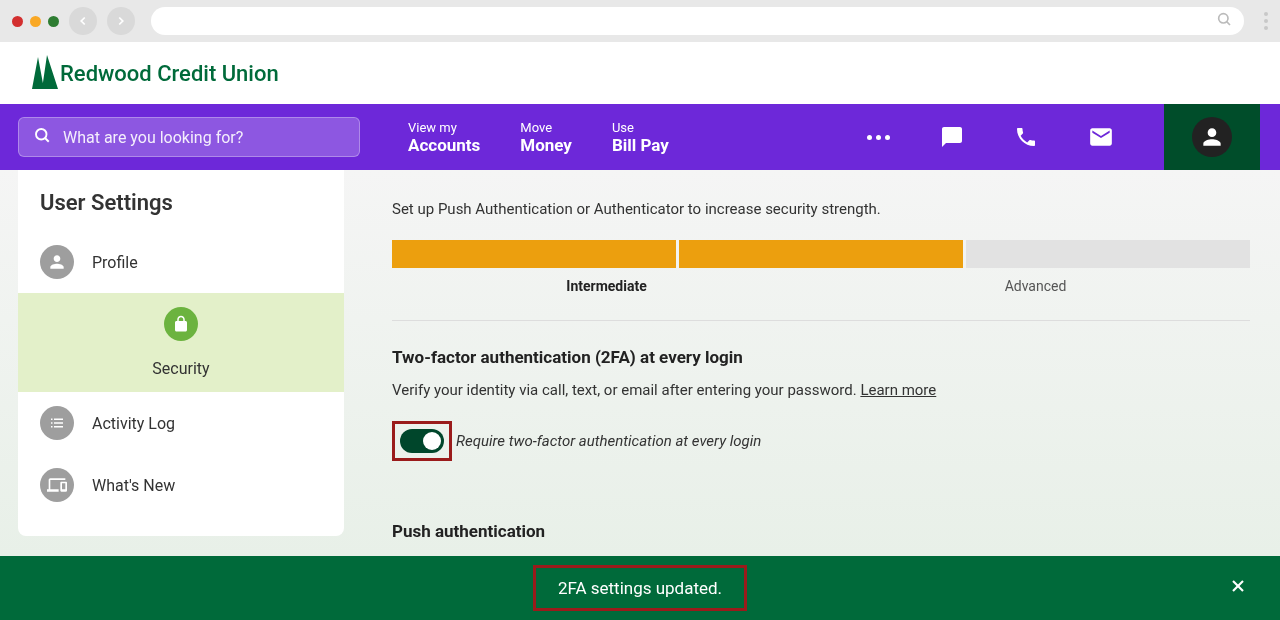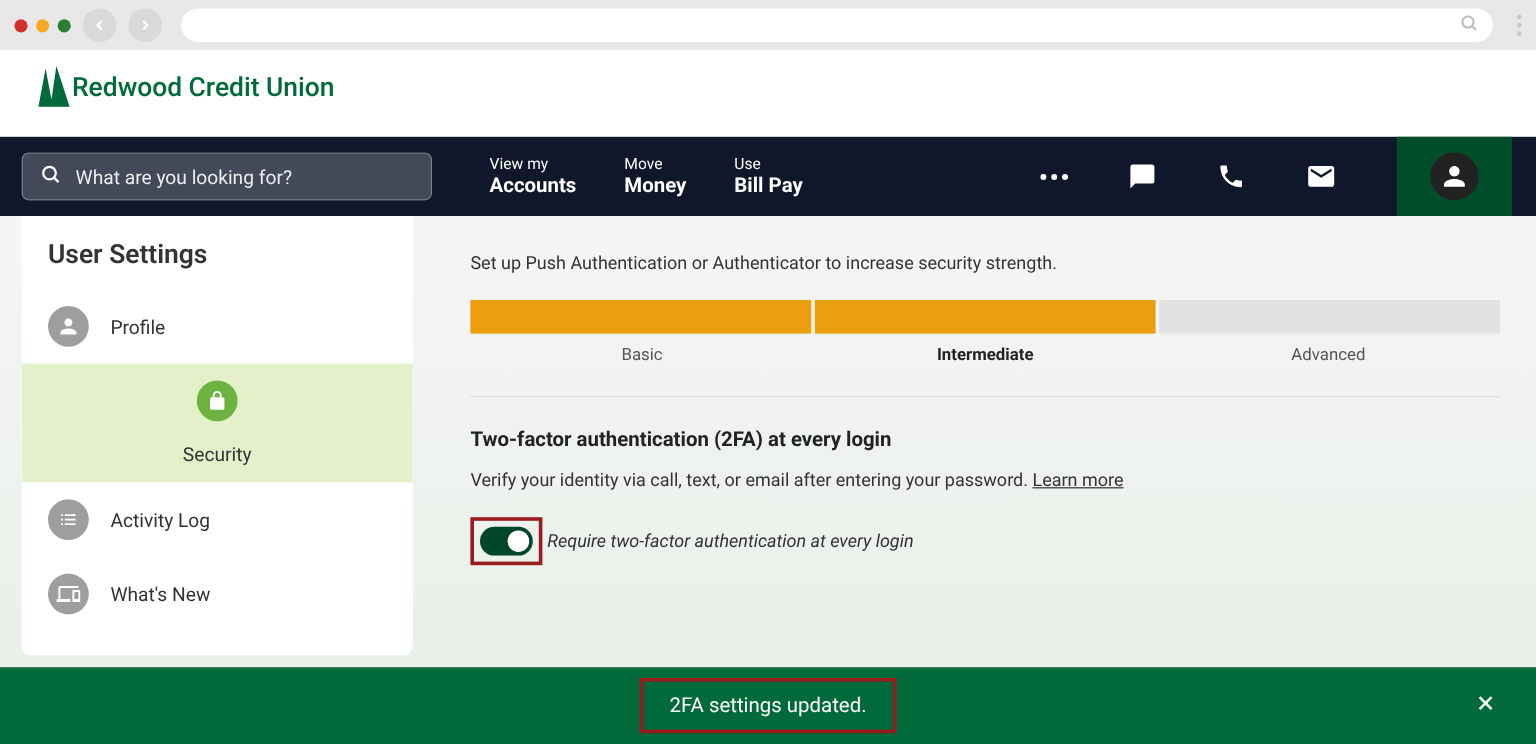--- a/index.html
+++ b/index.html
@@ -18,21 +18,21 @@
 .kebab { display: flex; flex-direction: column; gap: 3px; margin-left: 10px; }
 .kebab span { width: 4px; height: 4px; border-radius: 50%; background: #c8c8c8; }
 
 
 .logo-bar { height: 62px; display: flex; align-items: center; padding: 0 30px; }
 .logo { display: flex; align-items: center; gap: 0; color: #006a3a; }
 .logo-mark svg { display: block; }
 .logo-text { font-size: 22px; font-weight: 500; color: #006a3a; }
 
 
-.main-nav { height: 66px; background: #0f172a; display: flex; align-items: center; padding-left: 18px; margin-top: 10px; }
+.main-nav { height: 66px; background: #6d28d9; display: flex; align-items: center; padding-left: 18px; }
 .search-box { width: 342px; height: 40px; background: rgba(255,255,255,0.22); border-radius: 6px; display: flex; align-items: center; padding: 0 14px; gap: 12px; border: 1px solid rgba(255,255,255,0.3); }
 .search-box input { flex: 1; background: transparent; border: none; outline: none; color: #fff; font-size: 16px; }
 .search-box input::placeholder { color: rgba(255,255,255,0.9); }
 .search-icon-nav { color: #fff; }
 .nav-items { display: flex; gap: 40px; margin-left: 48px; }
 .nav-item { color: #fff; cursor: pointer; }
 .nav-item-top { font-size: 13px; font-weight: 400; }
 .nav-item-bottom { font-size: 17px; font-weight: 700; }
 .nav-icons { margin-left: auto; display: flex; align-items: center; gap: 50px; padding-right: 20px; }
 .nav-icon { color: #fff; cursor: pointer; display: flex; }
@@ -226,41 +226,41 @@
 
   <div class="main">
     <p class="main-desc">Set up Push Authentication or Authenticator to increase security strength.</p>
 
     <div class="strength-bar">
       <div class="strength-seg filled"></div>
       <div class="strength-seg filled"></div>
       <div class="strength-seg empty"></div>
     </div>
     <div class="strength-labels">
-      <div class="strength-label">Basic</div>
       <div class="strength-label active">Intermediate</div>
       <div class="strength-label">Advanced</div>
     </div>
 
     <hr class="divider">
 
     <h3 class="section-title">Two-factor authentication (2FA) at every login</h3>
     <p class="section-desc">
       <span>Verify your identity via call, text, or email after entering your password. </span><span class="learn-more">Learn more</span>
     </p>
 
     <div class="toggle-row">
       <div class="highlight-box">
         <div class="toggle">
           <div class="toggle-knob"></div>
         </div>
       </div>
       <span class="toggle-label">Require two-factor authentication at every login</span>
     </div>
 
+    <h3 class="push-title">Push authentication</h3>
   </div>
 </div>
 
 <div class="toast-bar">
   <div class="toast-box">
     <span class="toast-text">2FA settings updated.</span>
   </div>
   <span class="toast-close">
     <svg width="20" height="20" viewBox="0 0 24 24" fill="none" stroke="#fff" stroke-width="2.5">
         <line x1="18" y1="6" x2="6" y2="18"></line>

